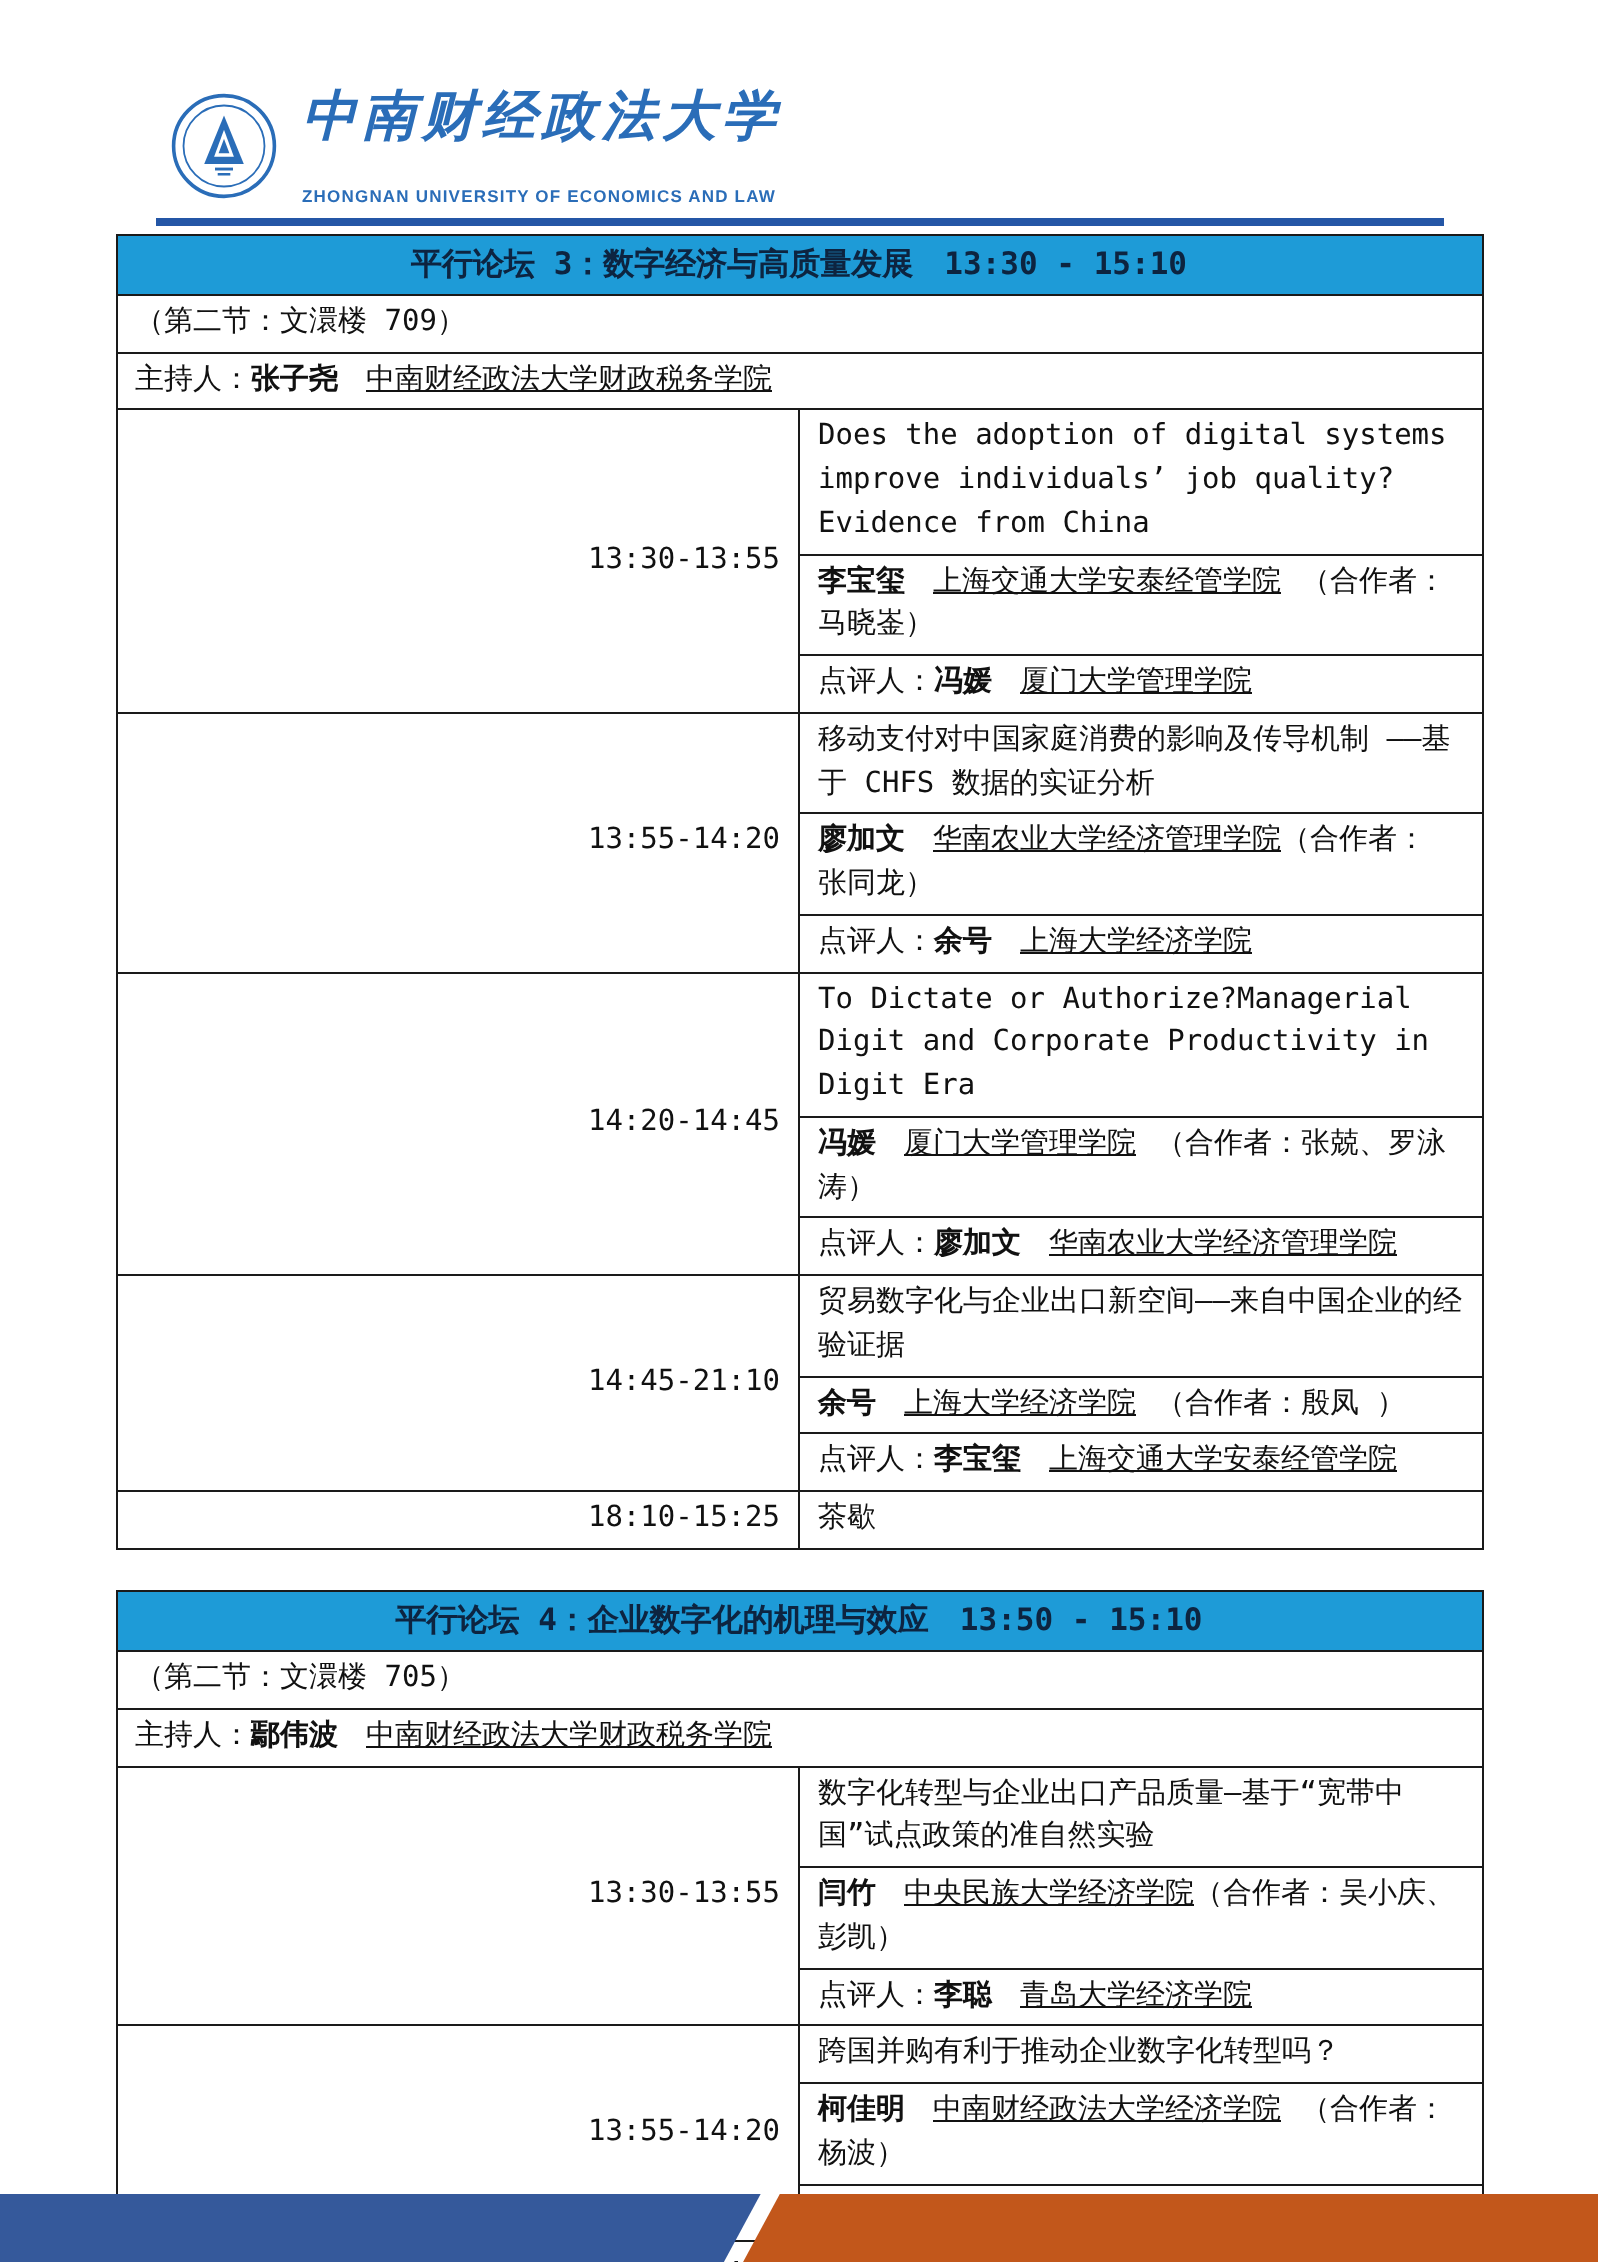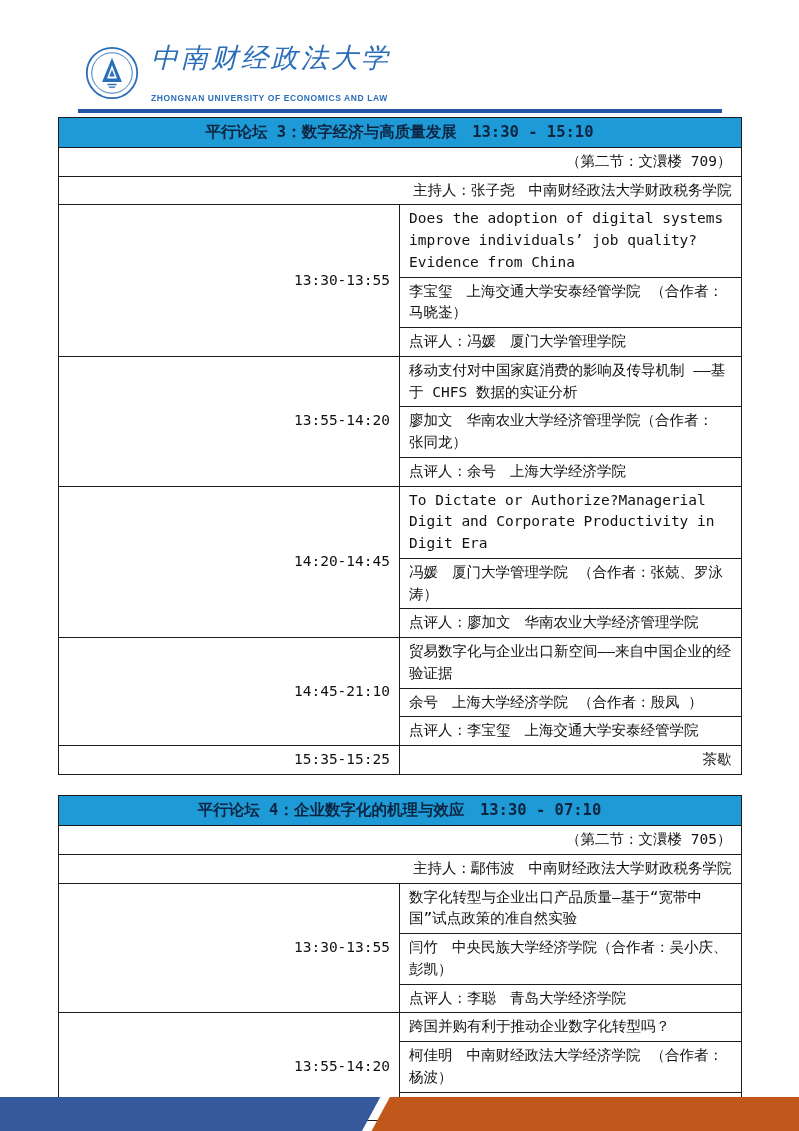--- a/index.html
+++ b/index.html
@@ -22,21 +22,21 @@
     font-family:"DejaVu Sans Mono","Liberation Serif",serif;
     color:#111;
   }
   
   .logo-row{
     display:flex;align-items:center;gap:12px;
     padding:44px 0 6px 85px;
   }
   .seal{width:54px;height:54px;flex:0 0 auto;}
   .logo-text .cn{
-    font-size:27px;font-weight:normal;font-style:italic;
+    font-size:27px;font-weight:bold;font-style:italic;
     color:var(--logo-blue);letter-spacing:3px;line-height:1.1;
     font-family:"Liberation Serif","DejaVu Serif",serif;
   }
   .logo-text .en{
     font-size:8.5px;font-weight:bold;color:var(--logo-blue);
     letter-spacing:0.6px;margin-top:19px;
     font-family:"Liberation Sans","DejaVu Sans",sans-serif;
   }
   .rule{
     height:4px;background:var(--rule-blue);
@@ -54,24 +54,24 @@
     padding:3px 9px;
     vertical-align:middle;
     word-break:break-word;
   }
   td.forum-header{
     background:var(--header-bg);
     color:var(--header-text);
     font-weight:bold;text-align:center;
     font-size:15.5px;padding:4px 6px;
   }
-  td.center{text-align:right;}
+  td.center{text-align:left;}
   td.time{width:106px;text-align:right;padding:3px 2px;}
-  .b{font-weight:normal;}
-  .sp{margin-left:14px;}
+  .b{font-weight:bold;}
+  .sp{margin-left:14px;text-decoration:underline;}
   .sp2{margin-left:10px;}
   
   .footer{position:absolute;left:0;right:0;bottom:0;height:34px;}
   .f-blue{
     position:absolute;inset:0;background:var(--footer-blue);
     clip-path:polygon(0 0,47.6% 0,45.3% 100%,0 100%);
   }
   .f-orange{
     position:absolute;inset:0;background:var(--footer-orange);
     clip-path:polygon(48.8% 0,100% 0,100% 100%,46.5% 100%);
@@ -168,30 +168,30 @@
         <span class="b">余号</span><span class="sp">上海大学经济学院</span><span class="sp2">（合作者：殷凤 ）</span>
       </td>
     </tr>
     <tr>
       <td>
         <span>点评人：</span><span class="b">李宝玺</span><span class="sp">上海交通大学安泰经管学院</span>
       </td>
     </tr>
 
     <tr>
-      <td class="time">15:35-15:25</td>
+      <td class="time">18:10-15:25</td>
       <td class="center">茶歇</td>
     </tr>
   </tbody>
     </table>
 
   <table class="forum second">
     <tbody>
         <tr>
-      <td colspan="2" class="forum-header">平行论坛 4：企业数字化的机理与效应　13:30 - 07:10</td>
+      <td colspan="2" class="forum-header">平行论坛 4：企业数字化的机理与效应　13:50 - 15:10</td>
     </tr>
     <tr>
       <td colspan="2" class="center">（第二节：文澴楼 705）</td>
     </tr>
     <tr>
       <td colspan="2" class="center">
         <span>主持人：</span><span class="b">鄢伟波</span><span class="sp">中南财经政法大学财政税务学院</span>
       </td>
     </tr>
 

